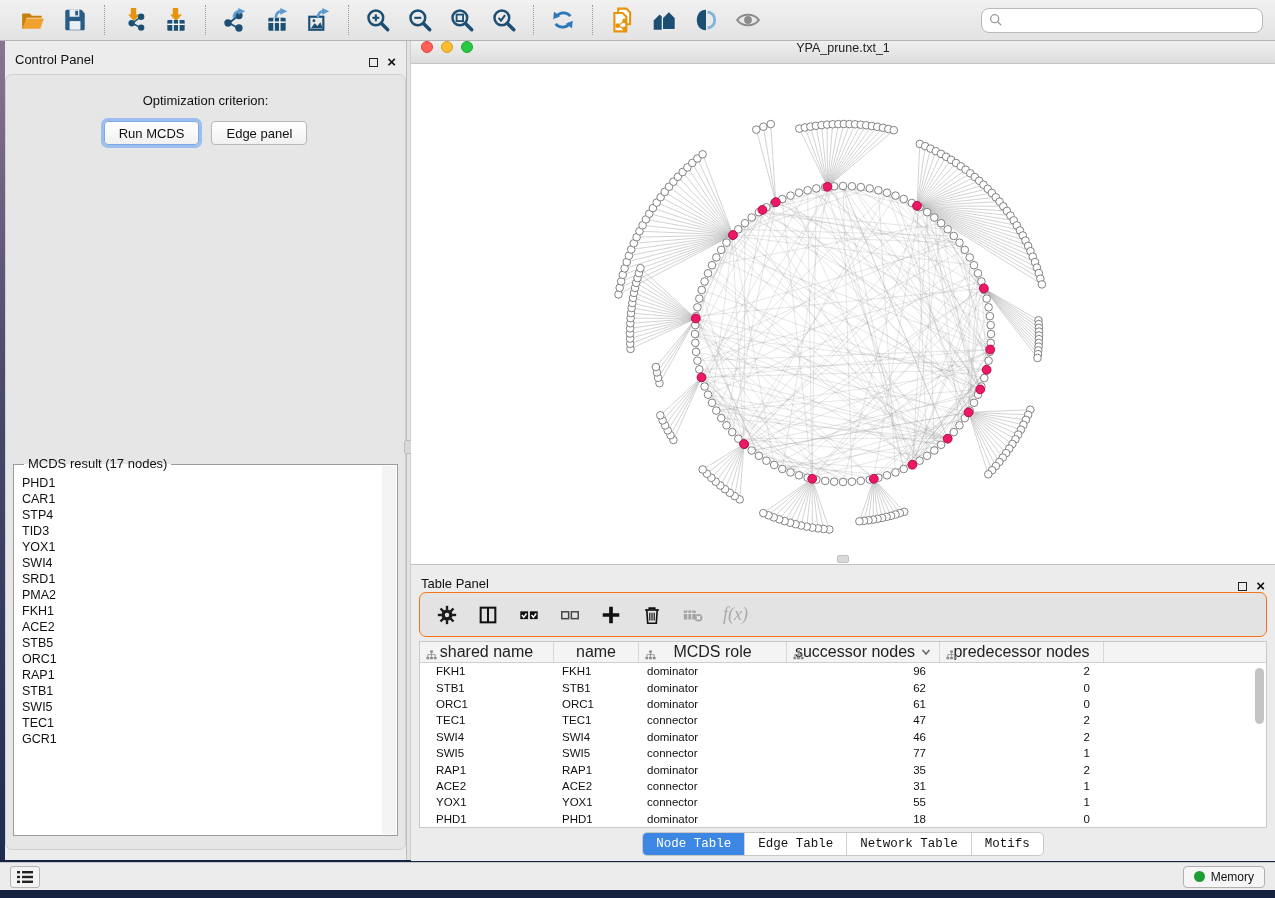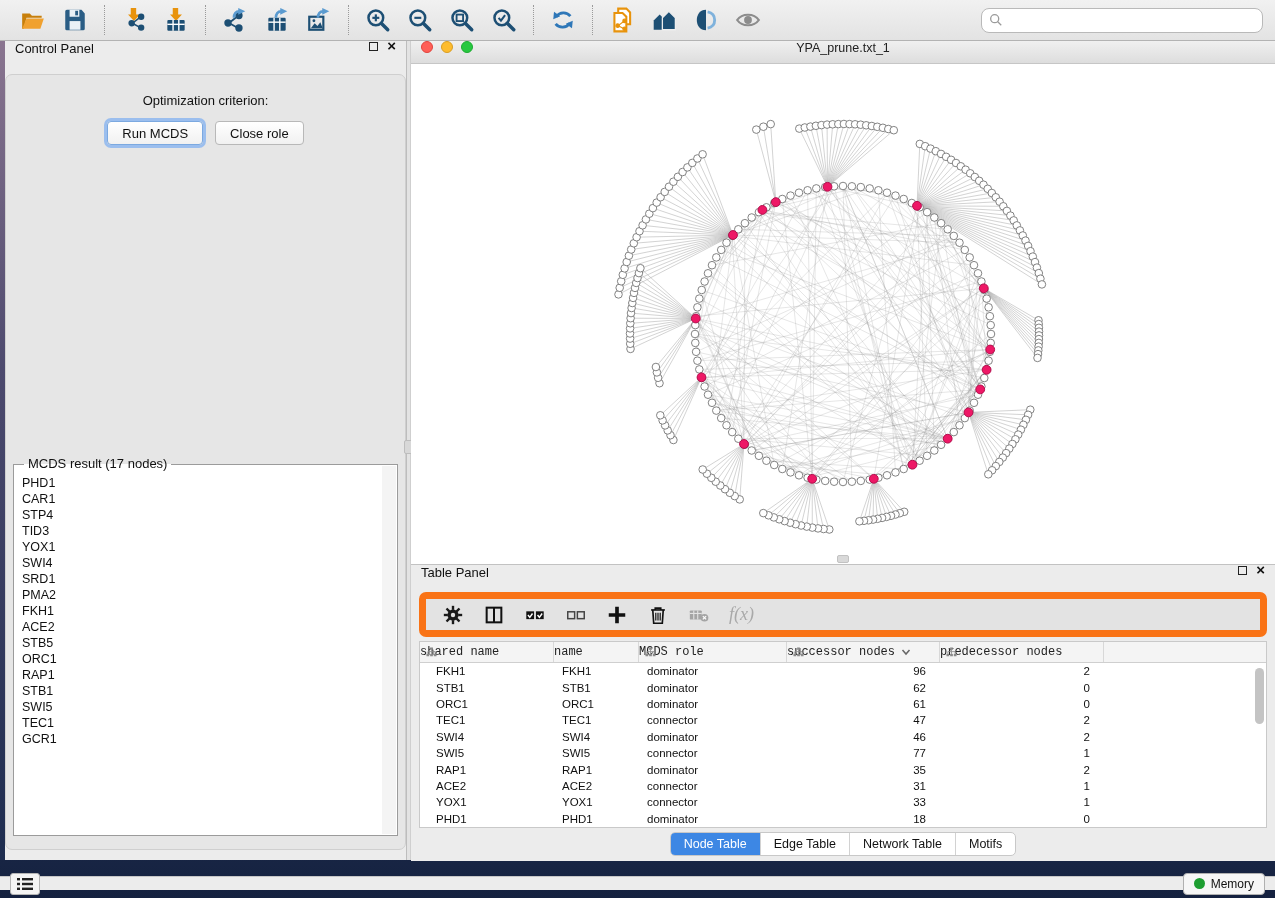--- a/index.html
+++ b/index.html
@@ -21,21 +21,21 @@
                  border-radius:8px; display:flex; align-items:center; padding:0 7px; }
   .search-wrap svg { width:14px; height:14px; }
   .search-input { border:none; outline:none; flex:1; font-size:12px; height:20px; background:transparent; }
 
   
   .app-body { position:absolute; top:41px; left:0; right:0; height:819px; display:flex; background:#ececec; }
   .wall-left { width:5px; background:linear-gradient(180deg,#8a7590,#4d4a6e 40%,#1d2c4f); }
 
   
   .control-panel { width:401px; display:flex; flex-direction:column; background:#ececec; }
-  .panel-header { height:26px; display:flex; align-items:flex-start; padding:0 10px; }
+  .panel-header { height:26px; display:flex; align-items:flex-end; padding:0 10px; }
   .panel-title { font-size:13px; color:#111; }
   .panel-header .ph-icons { margin-left:auto; display:flex; align-items:center; gap:9px; }
   .float-box { width:9px; height:9px; border:1.5px solid #222; display:inline-block; }
   .close-x { font-size:15px; font-weight:bold; color:#111; line-height:10px; cursor:pointer; }
   .cp-tabs { display:flex; justify-content:center; margin-top:4px; }
   .cp-tab { font-size:13px; padding:3px 14px; background:#fff; border:1px solid #c9c9c9; border-left:none;
             color:#111; cursor:pointer; }
   .cp-tab:first-child { border-left:1px solid #c9c9c9; border-radius:4px 0 0 4px; }
   .cp-tab:last-child { border-radius:0 4px 4px 0; }
   .cp-tab.sel { background:#3d87e4; border-color:#3d87e4; color:#fff; }
@@ -78,47 +78,47 @@
   .light.yellow { background:#febc2e; border:1px solid #d89e24; }
   .light.green { background:#28c840; border:1px solid #1eab32; }
   .net-title { position:absolute; left:0; right:0; text-align:center; font-size:12.5px; color:#222; }
   .net-canvas { flex:1; background:#fff; position:relative; overflow:hidden; }
   .net-canvas svg { display:block; }
   .net-grab { position:absolute; bottom:1px; left:50%; margin-left:-6px; width:12px; height:8px;
               background:#d9d9d9; border:1px solid #c2c2c2; border-radius:2px; }
 
   
   .table-panel { flex:1; background:#ececec; display:flex; flex-direction:column; border-top:1px solid #c2c2c2; }
-  .tp-toolbar { margin:1px 8px 0; height:45px; background:#e3e3e3; border:7px solid #f97316; border-radius:7px;
+  .tp-toolbar { margin:1px 8px 0; height:45px; background:#e3e3e3; border:1px solid #f97316; border-radius:7px;
                 display:flex; align-items:center; padding-left:16px; gap:19px; }
   .tp-tool { background:none; border:none; cursor:pointer; display:flex; align-items:center; }
   .tp-tool svg { width:22px; height:22px; display:block; }
   .tp-tool.disabled { opacity:.9; cursor:default; }
   .fx-label { font-family:"Liberation Serif", serif; font-style:italic; font-size:18px; color:#a3a3a3; }
   .tp-table { margin:4px 8px 0; background:#fff; border:1px solid #c9c9c9; flex:1; position:relative;
               overflow:hidden; }
   .t-header { display:flex; height:21px; background:#f4f4f4; border-bottom:1px solid #cfcfcf; }
-  .t-hcell { position:relative; display:flex; align-items:center; justify-content:flex-start;
-             border-right:1px solid #d8d8d8; font-size:12px; color:#222;font-family:Liberation Mono, monospace; }
+  .t-hcell { position:relative; display:flex; align-items:center; justify-content:center;
+             border-right:1px solid #d8d8d8; font-size:16px; color:#222; }
   .t-hcell .h-ic { position:absolute; left:6px; top:5px; }
   .t-hcell .sort { margin-left:6px; display:flex; }
   .t-row { display:flex; height:16.4px; align-items:center; }
   .t-cell { font-size:11.5px; color:#111; white-space:nowrap; overflow:hidden; }
   .t-cell.left { text-align:left; }
   .t-cell.right { text-align:right; }
   .t-scroll-thumb { position:absolute; right:2px; top:26px; width:9px; height:56px; background:#c4c4c4;
                     border-radius:5px; }
-  .tp-tabs { height:33px; display:flex; justify-content:center; align-items:center; }
+  .tp-tabs { height:33px; display:flex; justify-content:center; align-items:center;font-family:Liberation Mono, monospace; }
   .seg { display:flex; background:#fff; border:1px solid #c8c8c8; border-radius:5px; overflow:hidden; }
   .seg-tab { font-size:12.5px; padding:4px 13px; color:#111; border-left:1px solid #d2d2d2; cursor:pointer; }
   .seg-tab:first-child { border-left:none; }
   .seg-tab.sel { background:#3d87e4; color:#fff; }
 
   
-  .status-bar { position:absolute; left:0; right:0; bottom:8px; height:14px; background:#ececec;
+  .status-bar { position:absolute; left:0; right:0; bottom:8px; height:28px; background:#ececec;
                 border-top:1px solid #c6c6c6; display:flex; align-items:center; padding:0 10px; }
   .list-btn { width:30px; height:22px; background:#f4f4f4; border:1px solid #b5b5b5; border-radius:3px;
               display:flex; align-items:center; justify-content:center; cursor:pointer; }
   .mem-btn { margin-left:auto; height:22px; background:#f6f6f6; border:1px solid #b0b0b0; border-radius:4px;
              display:flex; align-items:center; gap:6px; padding:0 10px; cursor:pointer; }
   .mem-dot { width:11px; height:11px; border-radius:50%; background:#1d9e31; }
   .mem-label { font-size:12px; color:#111; }
 </style>
 </head>
 <body>
@@ -337,21 +337,21 @@
         <span class="panel-title">Control Panel</span>
         <span class="ph-icons">
           <span class="float-box"></span>
           <span class="close-x">×</span>
         </span>
       </div>
       <div class="cp-inner">
         <div class="opt-label">Optimization criterion:</div>
         <div class="cp-buttons">
           <button class="btn focused">Run MCDS</button>
-          <button class="btn">Close role</button>
+          <button class="btn">Edge panel</button>
         </div>
         <div class="mcds-box">
           <span class="mcds-legend">MCDS result (17 nodes)</span>
           <ul class="mcds-list">
               <li>PHD1</li>
               <li>CAR1</li>
               <li>STP4</li>
               <li>TID3</li>
               <li>YOX1</li>
               <li>SWI4</li>
@@ -1277,21 +1277,21 @@
                 <div class="t-cell left" style="width: 134px; padding: 0px 0px 0px 16px;">ACE2</div>
                 <div class="t-cell left" style="width: 85px; padding: 0px 0px 0px 8px;">ACE2</div>
                 <div class="t-cell left" style="width: 148px; padding: 0px 0px 0px 8px;">connector</div>
                 <div class="t-cell right" style="width: 153px; padding: 0px 14px 0px 0px;">31</div>
                 <div class="t-cell right" style="width: 164px; padding: 0px 14px 0px 0px;">1</div>
               </div>
               <div class="t-row">
                 <div class="t-cell left" style="width: 134px; padding: 0px 0px 0px 16px;">YOX1</div>
                 <div class="t-cell left" style="width: 85px; padding: 0px 0px 0px 8px;">YOX1</div>
                 <div class="t-cell left" style="width: 148px; padding: 0px 0px 0px 8px;">connector</div>
-                <div class="t-cell right" style="width: 153px; padding: 0px 14px 0px 0px;">33</div>
+                <div class="t-cell right" style="width: 153px; padding: 0px 14px 0px 0px;">55</div>
                 <div class="t-cell right" style="width: 164px; padding: 0px 14px 0px 0px;">1</div>
               </div>
               <div class="t-row">
                 <div class="t-cell left" style="width: 134px; padding: 0px 0px 0px 16px;">PHD1</div>
                 <div class="t-cell left" style="width: 85px; padding: 0px 0px 0px 8px;">PHD1</div>
                 <div class="t-cell left" style="width: 148px; padding: 0px 0px 0px 8px;">dominator</div>
                 <div class="t-cell right" style="width: 153px; padding: 0px 14px 0px 0px;">18</div>
                 <div class="t-cell right" style="width: 164px; padding: 0px 14px 0px 0px;">0</div>
               </div>
             </div>

